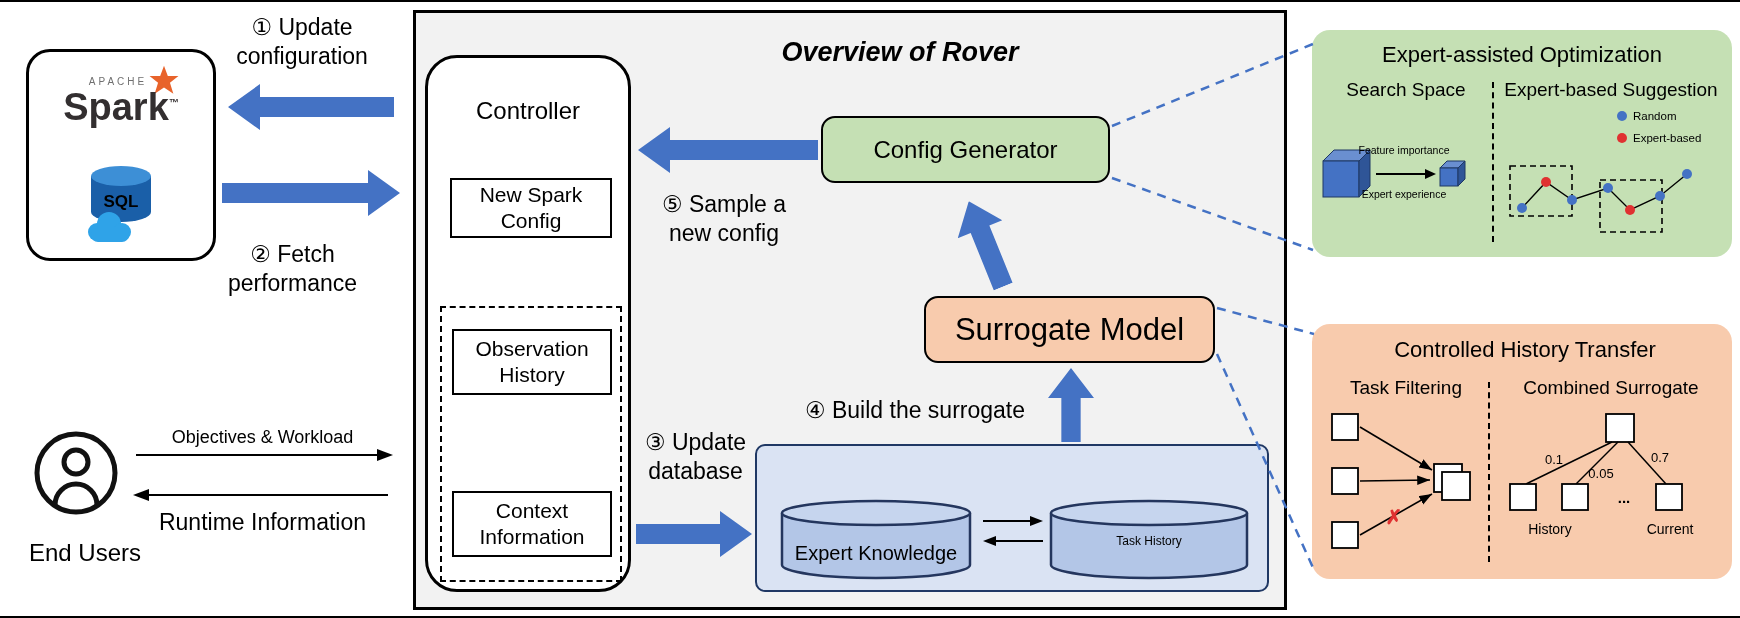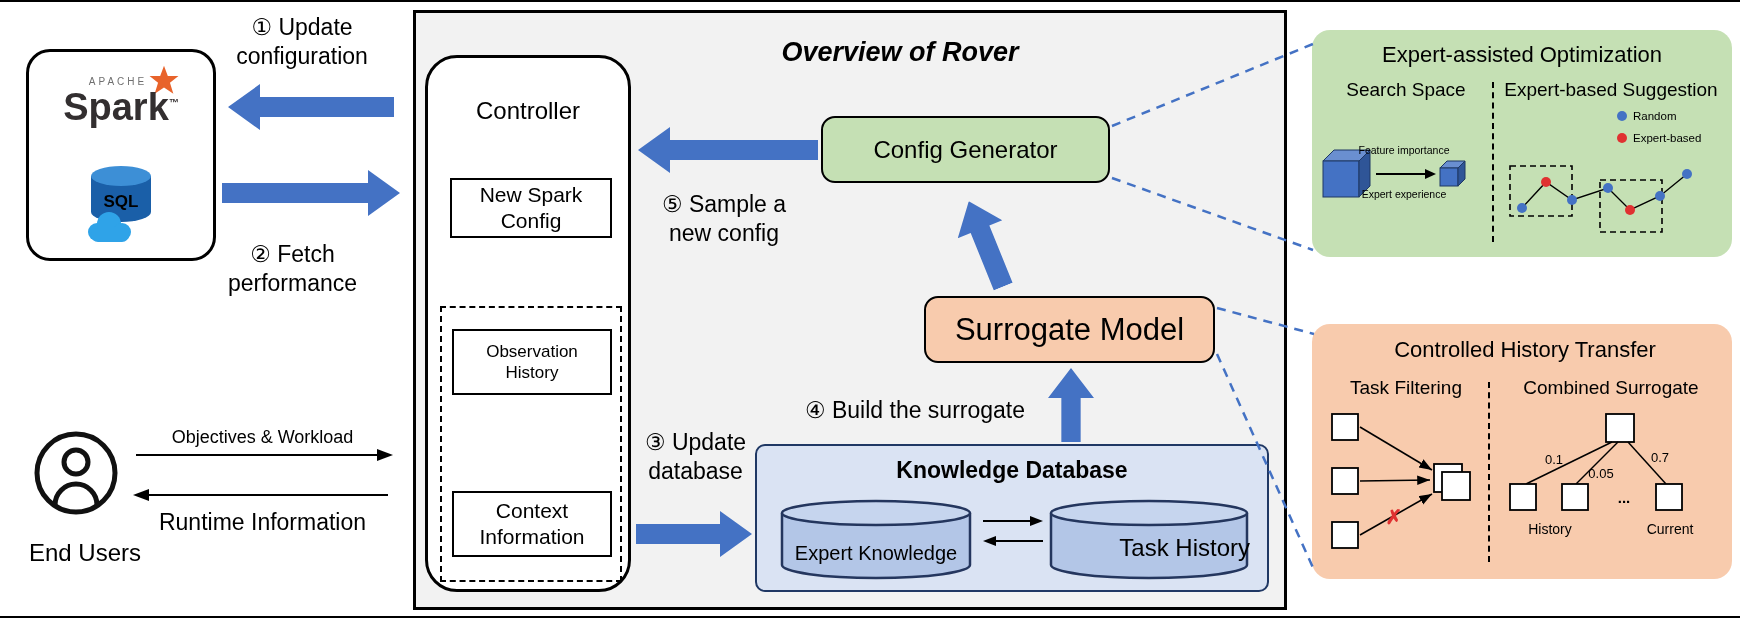--- a/index.html
+++ b/index.html
@@ -111,21 +111,21 @@
   <div class="lbl abs rover-title" style="left:740px;top:34px;width:320px;font-size:27px;">Overview of Rover</div>
 
   <div class="abs controller-box" style="left:425px;top:53px;width:206px;height:537px;">
     <div class="lbl" style="margin-top:38px;font-size:24px;">Controller</div>
     <div class="inner-box" style="left:22px;top:120px;width:162px;height:60px;">
       <span class="lbl" style="font-size:21px;">New Spark
 Config</span>
     </div>
     <div class="inner-box dashed" style="left:12px;top:248px;width:182px;height:276px;">
       <div class="inner-box" style="left:10px;top:21px;width:160px;height:66px;">
-        <span class="lbl" style="font-size:17px;">Observation
+        <span class="lbl" style="font-size:21px;">Observation
 History</span>
       </div>
       <div class="inner-box" style="left:10px;top:183px;width:160px;height:66px;">
         <span class="lbl" style="font-size:21px;">Context
 Information</span>
       </div>
     </div>
   </div>
 
   <div class="abs node green" style="left:821px;top:114px;width:289px;height:67px;font-size:24px;">
@@ -142,40 +142,39 @@
   <div class="thick-arrow ar-up abs" style="left:962px;top:196px;width:48px;height:92px;transform:rotate(-22deg);"></div>
 
   <div class="lbl abs" style="left:790px;top:394px;width:250px;font-size:23px;">④ Build the surrogate</div>
   <div class="thick-arrow ar-up abs" style="left:1048px;top:366px;width:46px;height:74px;"></div>
 
   <div class="lbl abs" style="left:628px;top:426px;width:135px;font-size:23px;">③ Update
 database</div>
   <div class="thick-arrow ar-right abs" style="left:636px;top:509px;width:116px;height:46px;"></div>
 
   <div class="abs kd-box" style="left:755px;top:442px;width:514px;height:148px;">
-    <div class="lbl" style="margin-top:10px;font-size:23px;font-weight:bold;">Knowledge Database</div>
     <div class="cylinder" style="left:22px;top:52px;width:194px;height:86px;">
       <svg viewBox="0 0 194 86" width="194" height="86">
         <path d="M3,15 v52 a94,13 0 0 0 188,0 v-52" fill="#B3C6E7" stroke="#24365E" stroke-width="2.5"></path>
         <ellipse cx="97" cy="15" rx="94" ry="12" fill="#C6D5EE" stroke="#24365E" stroke-width="2.5"></ellipse>
       </svg>
       <span class="cyl-label" style="font-size:20px;margin-top:8px;">Expert Knowledge</span>
     </div>
     <svg class="abs" style="left:224px;top:66px;" width="64" height="40">
       <line x1="2" y1="9" x2="50" y2="9" stroke="#000" stroke-width="2"></line>
       <polygon points="49,4 62,9 49,14" fill="#000"></polygon>
       <line x1="14" y1="29" x2="62" y2="29" stroke="#000" stroke-width="2"></line>
       <polygon points="15,24 2,29 15,34" fill="#000"></polygon>
     </svg>
     <div class="cylinder" style="left:291px;top:52px;width:202px;height:86px;">
       <svg viewBox="0 0 202 86" width="202" height="86">
         <path d="M3,15 v52 a98,13 0 0 0 196,0 v-52" fill="#B3C6E7" stroke="#24365E" stroke-width="2.5"></path>
         <ellipse cx="101" cy="15" rx="98" ry="12" fill="#C6D5EE" stroke="#24365E" stroke-width="2.5"></ellipse>
       </svg>
-      <span class="cyl-label" style="font-size:24px;text-align:right;">Task History</span>
+      <span class="cyl-label" style="font-size:12px;">Task History</span>
     </div>
   </div>
 
   <div class="abs side-box green-box" style="left:1312px;top:28px;width:420px;height:227px;">
     <div class="lbl" style="margin-top:11px;font-size:22px;">Expert-assisted Optimization</div>
     <div class="lbl abs" style="left:14px;top:48px;width:160px;font-size:19px;">Search Space</div>
     <div class="lbl abs" style="left:186px;top:48px;width:226px;font-size:19px;">Expert-based Suggestion</div>
     <div class="abs vdash" style="left:180px;top:52px;height:160px;"></div>
 
     <svg class="abs" style="left:8px;top:84px;" width="168" height="130" viewBox="0 0 168 130">

